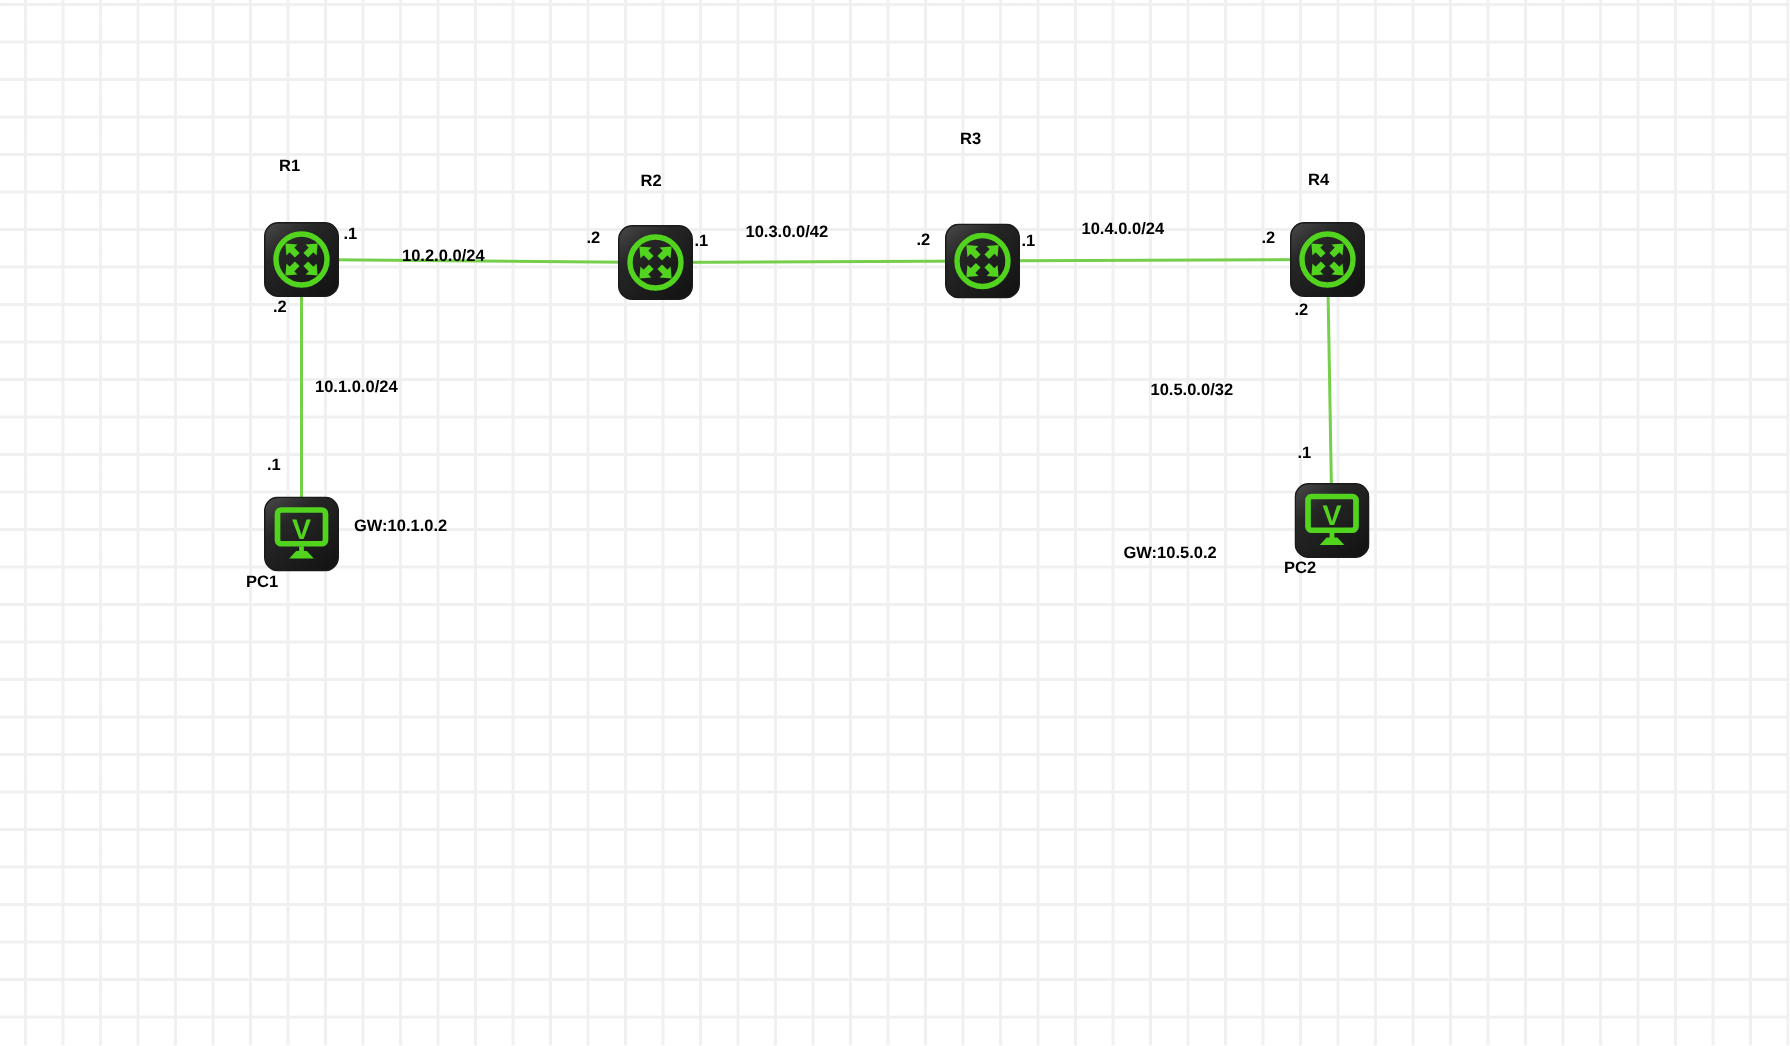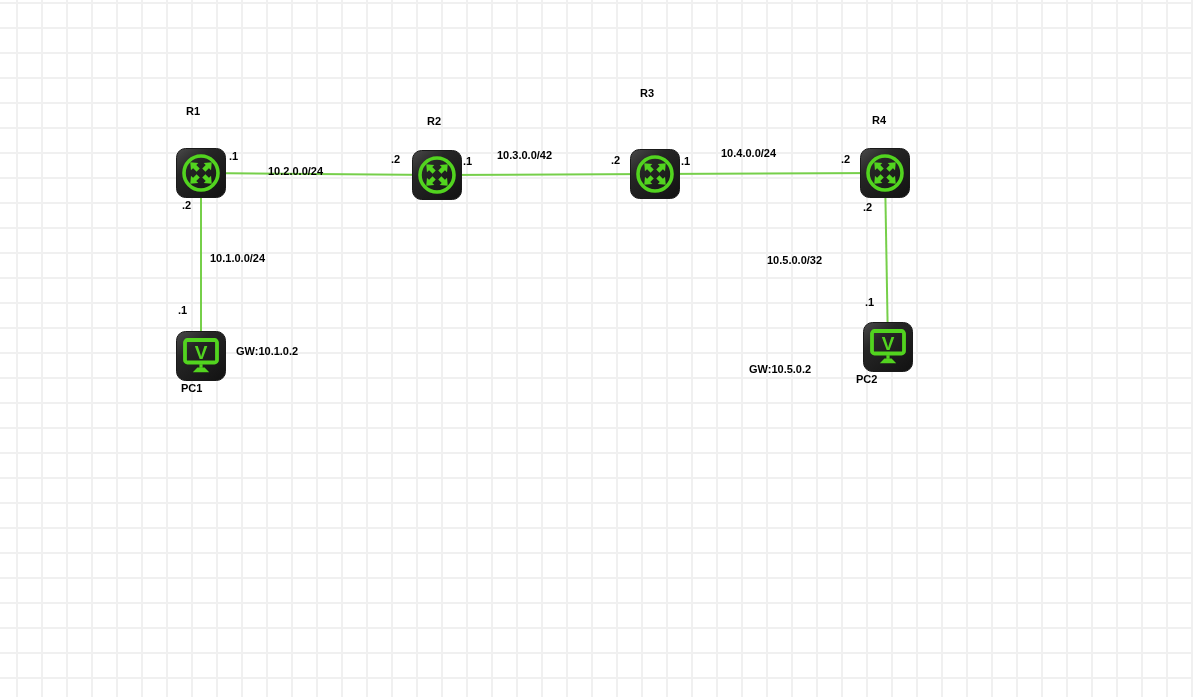--- a/index.html
+++ b/index.html
@@ -200,21 +200,21 @@
           <rect x="23.4" y="33.2" width="3.2" height="3.6" fill="#52d41f"></rect>
           <polygon points="16.8,41.3 33.2,41.3 28.6,36.4 21.4,36.4" fill="#52d41f"></polygon>
         </svg>
       </div>
     </div>
   <div id="labels-layer">
       <div class="label" style="left: 186px; top: 105px;">R1</div>
       <div class="label" style="left: 427px; top: 115px;">R2</div>
       <div class="label" style="left: 640px; top: 87px;">R3</div>
       <div class="label" style="left: 872px; top: 114px;">R4</div>
-      <div class="label" style="left: 181px; top: 382px;">PC1</div>
+      <div class="label" style="left: 164px; top: 382px;">PC1</div>
       <div class="label" style="left: 856px; top: 373px;">PC2</div>
       <div class="label" style="left: 229px; top: 150px;">.1</div>
       <div class="label" style="left: 268px; top: 149px; margin-top: 16px;">10.2.0.0/24</div>
       <div class="label" style="left: 391px; top: 153px;">.2</div>
       <div class="label" style="left: 463px; top: 155px;">.1</div>
       <div class="label" style="left: 497px; top: 149px;">10.3.0.0/42</div>
       <div class="label" style="left: 611px; top: 154px;">.2</div>
       <div class="label" style="left: 681px; top: 155px;">.1</div>
       <div class="label" style="left: 721px; top: 147px;">10.4.0.0/24</div>
       <div class="label" style="left: 841px; top: 153px;">.2</div>

